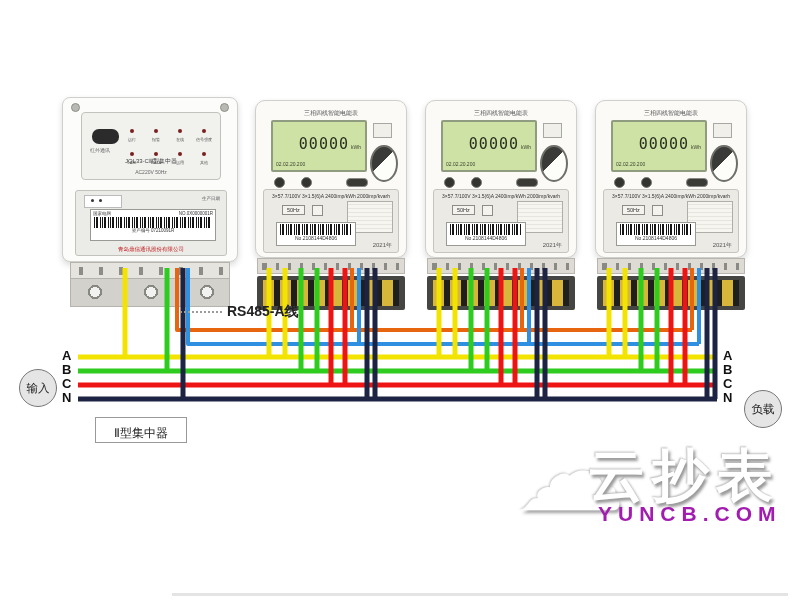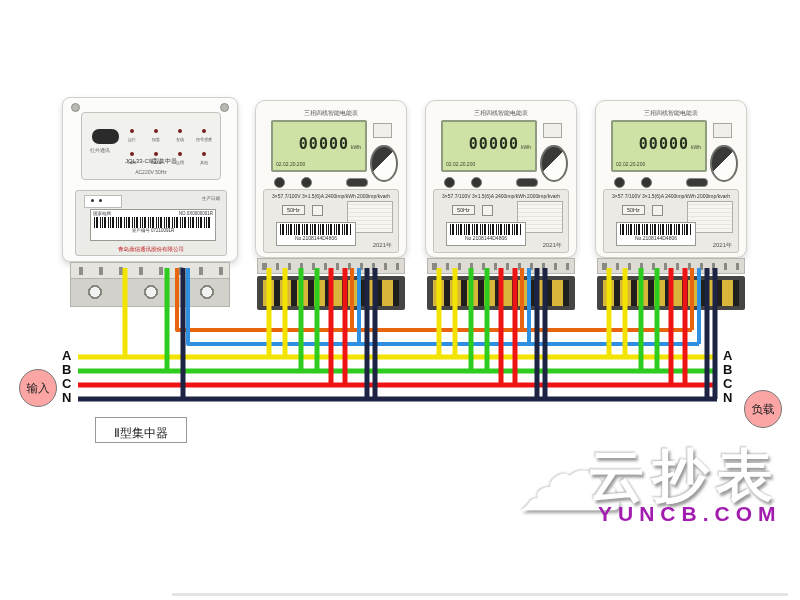--- a/index.html
+++ b/index.html
@@ -59,21 +59,21 @@
                        radial-gradient(circle at 136px 13px,#f2f2f0 0 5px,#888883 5px 7px,transparent 7px);}
 
   
   .meter{width:152px;height:212px;top:100px;}
   .m-body{left:0;top:0;width:152px;height:158px;background:#fbfaf7;border:1px solid #cfcfcb;
           border-radius:10px;box-shadow:0 3px 6px rgba(0,0,0,.15);}
   .m-title{position:absolute;left:0;right:0;top:8px;text-align:center;font-size:6px;color:#555;}
   .m-lcd{position:absolute;left:15px;top:19px;width:92px;height:48px;background:#cfe2a5;
          border:2px solid #8f9c80;border-radius:2px;}
   .lcd-val{position:absolute;right:16px;top:13px;font-family:"DejaVu Sans Mono",monospace;
-           font-size:15px;font-weight:700;color:#29301f;letter-spacing:1px;}
+           font-size:15px;font-weight:400;color:#29301f;letter-spacing:1px;}
   .lcd-unit{position:absolute;right:4px;top:22px;font-size:5px;color:#3a4230;}
   .lcd-code{position:absolute;left:3px;bottom:3px;font-size:5px;color:#3a4230;}
   .m-badge{position:absolute;right:14px;top:22px;width:17px;height:13px;background:#f0efe9;
            border:1px solid #a8a8a2;}
   .m-bigbtn{position:absolute;right:8px;top:44px;width:24px;height:33px;border:2px solid #6f6f6a;
             border-radius:50%;background:linear-gradient(135deg,#3a3a38 0 45%,#fdfdfa 45%);}
   .m-btn-row{position:absolute;left:18px;top:76px;display:flex;align-items:center;}
   .m-btn{width:9px;height:9px;border-radius:50%;background:#33332f;border:1px solid #777;margin-right:16px;}
   .m-ir{width:20px;height:7px;border-radius:4px;background:#3a3a36;border:1px solid #888;margin-left:18px;}
   .m-mid{left:7px;top:88px;width:136px;height:64px;background:#eceae5;border:1px solid #c6c4be;border-radius:3px;}
@@ -92,21 +92,21 @@
       background-position:6px 4px;background-size:auto 7px;background-repeat:repeat-x;}
   .m-term-block{height:34px;margin-top:2px;background:#454543;border-radius:2px;padding:4px 6px;box-sizing:border-box;}
   .m-brass{height:100%;background:repeating-linear-gradient(90deg,#d8b63a 0 11px,#1f1f1e 11px 17px);}
 
   
   .rs-label{position:absolute;display:flex;align-items:center;z-index:6;font-weight:700;
             font-size:14px;color:#222;white-space:nowrap;}
   .leader{display:inline-block;border-top:2px dotted #9a9a9a;margin-right:5px;}
   .phase-label{position:absolute;z-index:6;font-size:13px;font-weight:700;color:#111;}
   .io-circle{position:absolute;z-index:6;width:36px;height:36px;border:1.5px solid #777;border-radius:50%;
-             display:flex;align-items:center;justify-content:center;font-size:11.5px;color:#222;background:#fca5a5;}
+             display:flex;align-items:center;justify-content:center;font-size:11.5px;color:#222;background:#e5e5e5;}
   .caption-box{position:absolute;z-index:6;border:1px solid #999;background:#fff;display:flex;
                align-items:flex-end;justify-content:center;font-size:12px;color:#222;}
 
   
   .section-title{position:absolute;left:30px;top:448px;margin:0;font-size:25px;font-weight:900;color:#0a0a0a;z-index:2;}
   .section-par{position:absolute;left:30px;top:488px;width:744px;margin:0;font-size:17px;
                line-height:1.65;color:#151515;z-index:2;}
 
   
   .watermark{position:absolute;z-index:10;pointer-events:none;}
@@ -329,20 +329,24 @@
       </div>
     </div>
     <div class="panel m-term">
       <div class="m-term-top"></div>
       <div class="m-term-block">
           <div class="m-brass"></div>
         </div>
     </div>
   </div>
 
+  <div class="rs-label" style="left:180px;top:303px">
+    <span class="leader" style="width:42px"></span>
+    <span>RS485-A线</span>
+  </div>
 
   <div class="phase-label" style="left:62px;top:348px">A</div>
   <div class="phase-label" style="left:62px;top:362px">B</div>
   <div class="phase-label" style="left:62px;top:376px">C</div>
   <div class="phase-label" style="left:62px;top:390px">N</div>
   <div class="phase-label" style="left:723px;top:348px">A</div>
   <div class="phase-label" style="left:723px;top:362px">B</div>
   <div class="phase-label" style="left:723px;top:376px">C</div>
   <div class="phase-label" style="left:723px;top:390px">N</div>
 

